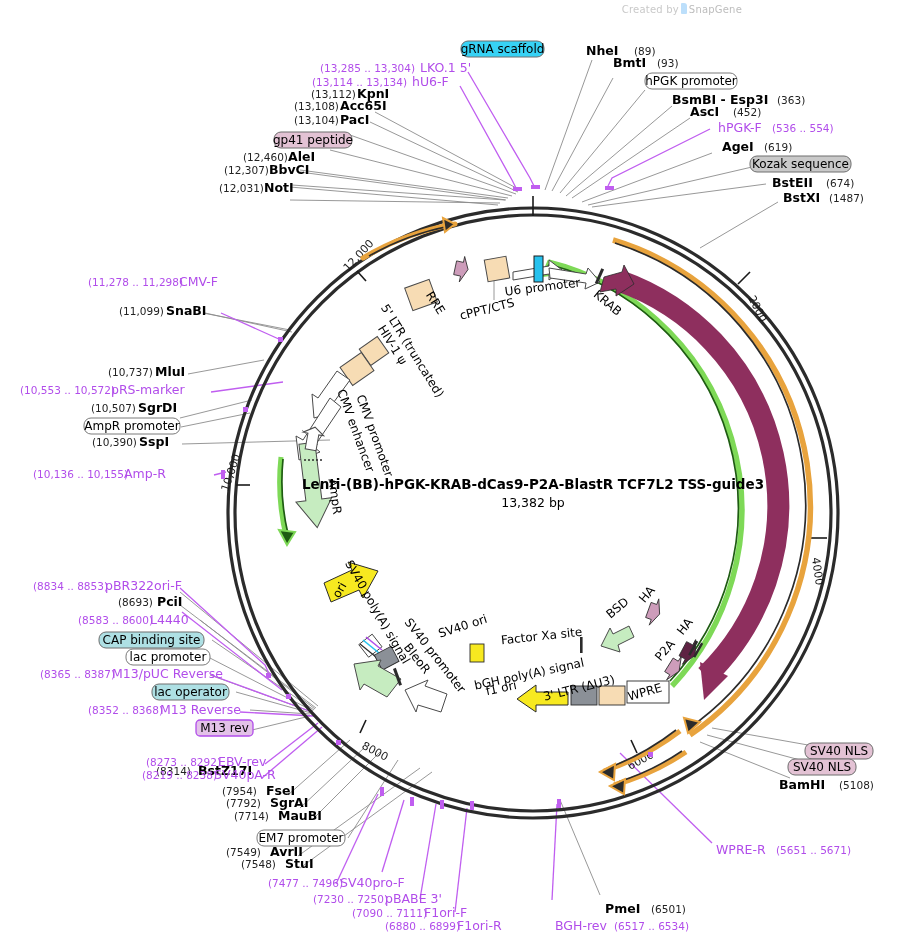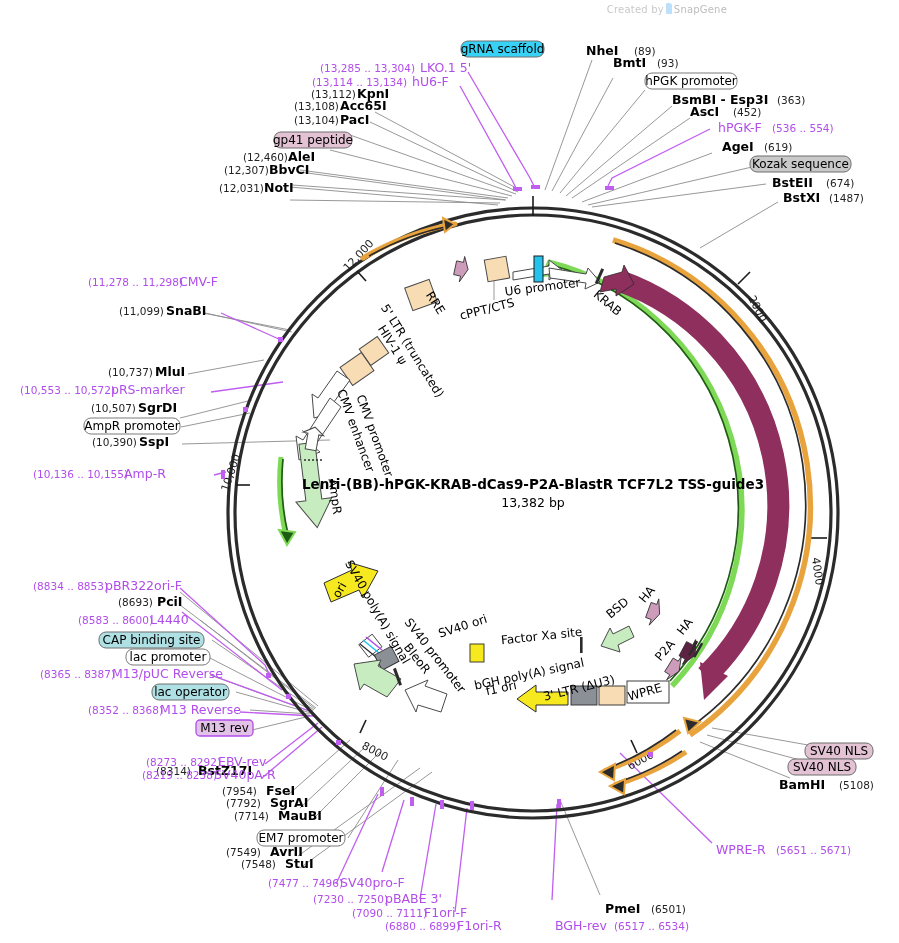--- a/index.html
+++ b/index.html
@@ -12,20 +12,21 @@
     height: 943px;
     position: relative;
     font-family: "DejaVu Sans", "Liberation Sans", sans-serif;
     overflow: hidden;
   }
   #map-root {
     position: absolute;
     left: 0; top: 0;
     width: 735px;
     height: 943px;
+    padding-left: 15px;
   }
   svg#plasmid-svg {
     position: absolute;
     left: 0; top: 0;
     width: 899px;
     height: 943px;
   }
   .watermark {
     position: absolute;
     right: 8px;

